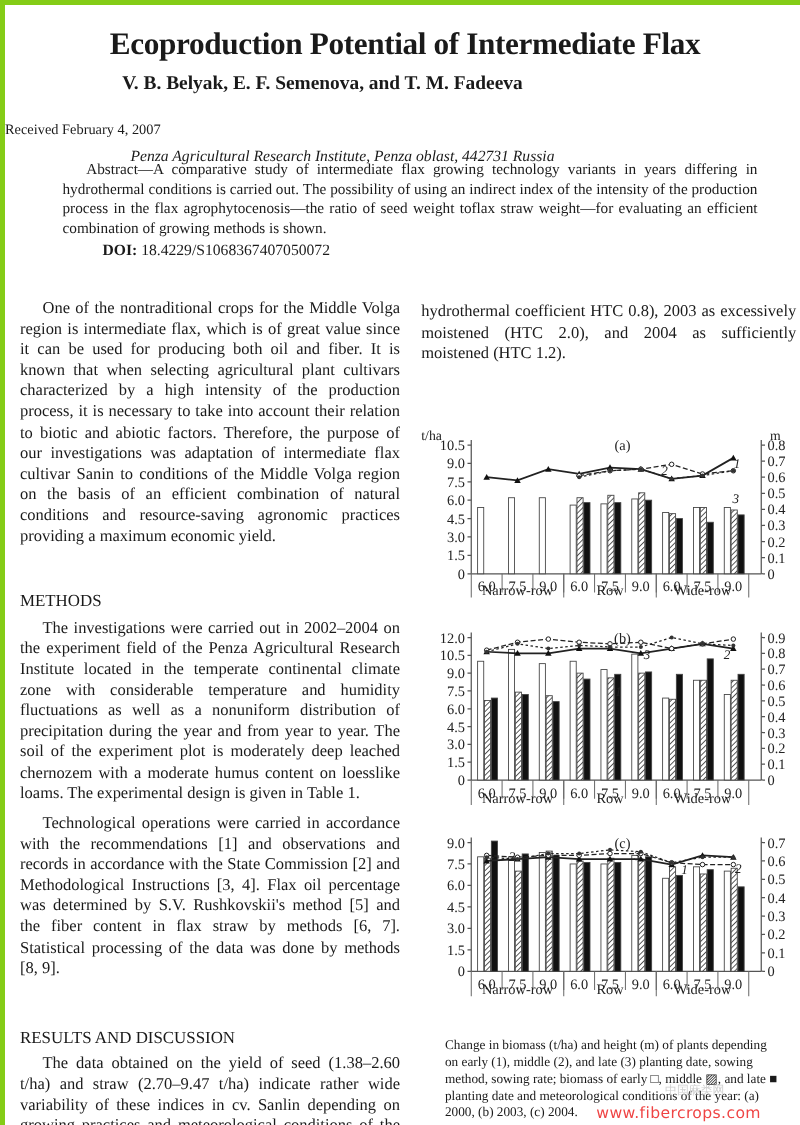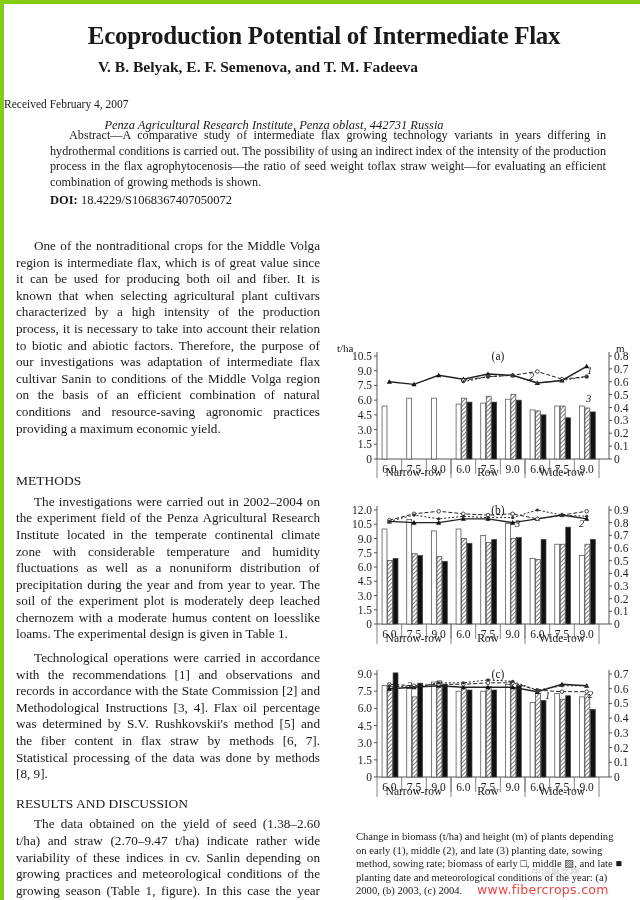--- a/index.html
+++ b/index.html
@@ -5,21 +5,21 @@
   html, body { margin:0; padding:0; background:#fff; }
   body { width:640px; height:900px; position:relative; overflow:hidden; font-family:"Liberation Serif","DejaVu Serif",serif; color:#1a1a1a; }
   .page { position:absolute; left:0; top:0; width:638px; height:898px; border:4px solid #84cc16; background:#fff; }
   .title { position:absolute; top:18px; left:0; width:640px; text-align:center; font-size:25px; font-weight:bold; letter-spacing:-0.3px; }
   .authors { position:absolute; top:54px; left:0; width:508px; text-align:center; font-size:15.5px; font-weight:bold; }
   .affil { position:absolute; top:76px; left:0; width:540px; text-align:center; font-size:12.5px; font-style:italic;margin-top:38px; }
   .received { position:absolute; top:94px; left:0; width:640px; font-size:11.5px; }
   .abstract { position:absolute; top:124px; left:46px; width:556px; font-size:12.2px; line-height:15.5px; text-align:justify; }
   .abstract b { font-weight:normal;margin-left:19px; }
   .doi { position:absolute; top:189px; left:46px; font-size:12.5px; }
-  .doi b { font-weight:bold; }
+  .doi b { font-weight:bold;margin-left:32px; }
   .col-left { position:absolute; left:12px; top:234px; width:304px; font-size:13.2px; line-height:16.6px; text-align:justify; }
   .col-left p { margin:0; text-indent:18px; }
   .heading { text-align:left; font-size:13.5px; margin:0; text-indent:0 !important; }
   .col-right { position:absolute; left:333px; top:237px; width:300px; font-size:13.2px; line-height:16.6px; text-align:justify; }
   .col-right p { margin:0; }
   .figure { position:absolute; left:333px; top:340px; width:300px; height:480px; }
   .caption { position:absolute; left:352px; top:826px; width:266px; font-size:10.6px; line-height:13.6px; }
   .watermark { position:absolute; left:473px; top:878px; font-family:"DejaVu Sans",sans-serif; font-size:12.5px; color:#ef4444; letter-spacing:0.3px; }
   .watermark-cn { position:absolute; left:528px; top:862px; font-family:Liberation Serif, serif; font-size:9.5px; color:#d0d0d0; }
   svg text { font-family:"Liberation Serif","DejaVu Serif",serif; }
@@ -34,24 +34,27 @@
   <div class="received">Received February 4, 2007</div>
 
   <div class="abstract"><b>Abstract</b><span>—A comparative study of intermediate flax growing technology variants in years differing in hydrothermal conditions is carried out. The possibility of using an indirect index of the intensity of the production process in the flax agrophytocenosis—the ratio of seed weight toflax straw weight—for evaluating an efficient combination of growing methods is shown.</span></div>
   <div class="doi"><b>DOI:</b><span> 18.4229/S1068367407050072</span></div>
 
   <div class="col-left">
     <p>One of the nontraditional crops for the Middle Volga region is intermediate flax, which is of great value since it can be used for producing both oil and fiber. It is known that when selecting agricultural plant cultivars characterized by a high intensity of the production process, it is necessary to take into account their relation to biotic and abiotic factors. Therefore, the purpose of our investigations was adaptation of intermediate flax cultivar Sanin to conditions of the Middle Volga region on the basis of an efficient combination of natural conditions and resource-saving agronomic practices providing a maximum economic yield.</p>
     <p class="heading" style="margin-top:36px;margin-bottom:4px;">METHODS</p>
     <p>The investigations were carried out in 2002–2004 on the experiment field of the Penza Agricultural Research Institute located in the temperate continental climate zone with considerable temperature and humidity fluctuations as well as a nonuniform distribution of precipitation during the year and from year to year. The soil of the experiment plot is moderately deep leached chernozem with a moderate humus content on loesslike loams. The experimental design is given in Table 1.</p>
     <p style="margin-top:7px;">Technological operations were carried in accordance with the recommendations [1] and observations and records in accordance with the State Commission [2] and Methodological Instructions [3, 4]. Flax oil percentage was determined by S.V. Rushkovskii's method [5] and the fiber content in flax straw by methods [6, 7]. Statistical processing of the data was done by methods [8, 9].</p>
-    <p class="heading" style="margin-top:13px;margin-bottom:4px;">RESULTS AND DISCUSSION</p>
+    <p class="heading" style="margin-top:39px;margin-bottom:4px;">RESULTS AND DISCUSSION</p>
     <p>The data obtained on the yield of seed (1.38–2.60 t/ha) and straw (2.70–9.47 t/ha) indicate rather wide variability of these indices in cv. Sanlin depending on growing practices and meteorological conditions of the growing season (Table 1, figure). In this case the year 2002 can be characterized as insufficiently moistened (Selyaninov</p>
   </div>
 
+  <div class="col-right">
+    <p>hydrothermal coefficient HTC 0.8), 2003 as excessively moistened (HTC 2.0), and 2004 as sufficiently moistened (HTC 1.2).</p>
+  </div>
 
   <div class="figure">
     <svg id="fig" width="300" height="480">
         <defs>
           <pattern id="hatch" width="3" height="3" patternUnits="userSpaceOnUse" patternTransform="rotate(45)">
             <rect width="3" height="3" fill="#fff"></rect>
             <line x1="0" y1="0" x2="0" y2="3" stroke="#333" stroke-width="1.3"></line>
           </pattern>
         </defs>
         <text x="0" y="8" font-size="11" fill="#222">t/ha</text>

